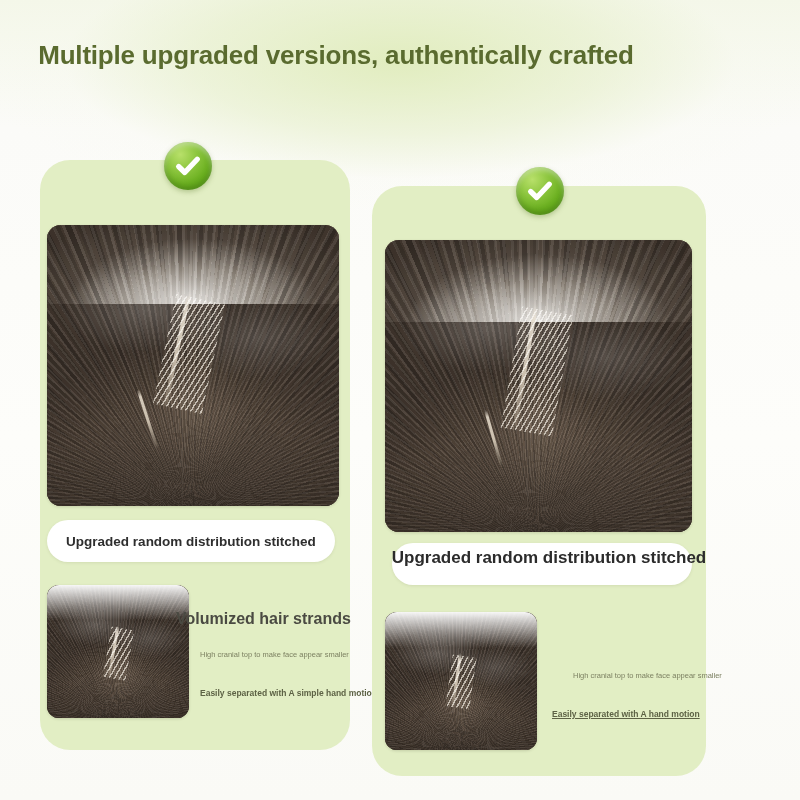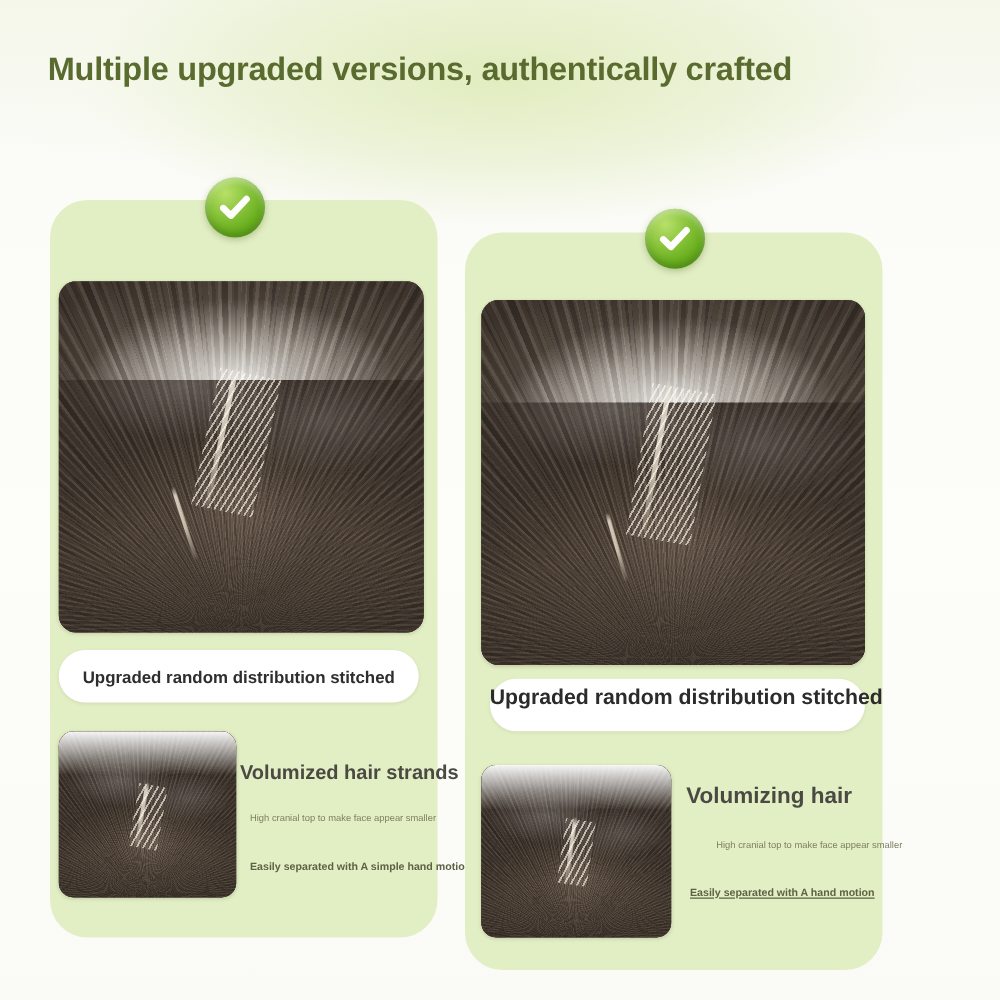--- a/index.html
+++ b/index.html
@@ -163,21 +163,21 @@
     z-index: 4;
   }
 
   
   .feature-heading {
     position: absolute;
     font-weight: bold;
     color: #4a4a42;
     white-space: nowrap;
   }
-  .feature-heading.left  { left: 176px; top: 610px; font-size: 16px; margin-left: 16px; }
+  .feature-heading.left  { left: 176px; top: 610px; font-size: 16px; }
   .feature-heading.right { left: 549px; top: 626px; font-size: 18px; }
 
   .feature-sub {
     position: absolute;
     color: #7d8162;
     white-space: nowrap;
   }
   .feature-sub.l1 { left: 200px; top: 650px; font-size: 7.5px; }
   .feature-sub.l2 { left: 200px; top: 688px; font-size: 8.5px; color: #5d6245; font-weight: bold; }
   .feature-sub.r1 { left: 573px; top: 671px; font-size: 7.5px; }
@@ -256,17 +256,16 @@
     <div class="hair-base"></div>
     <div class="swirl"></div>
     <div class="strands"></div>
     <div class="strands2"></div>
     <div class="part-line" style="left:46%; top:30%; width:3px; height:40%; transform:rotate(8deg); border-radius:3px;"></div>
     <div class="part-feather" style="left:42%; top:32%; width:16%; height:38%; transform:rotate(8deg);"></div>
     <div class="inset-fade"></div>
     <div class="gloss"></div>
   </div>
 
-  <div class="feature-heading right">Volumizing hair</div>
   <div class="feature-sub r1">High cranial top to make face appear smaller</div>
   <div class="feature-sub r2">Easily separated with A hand motion</div>
 
 </div>
 
 </body></html>

